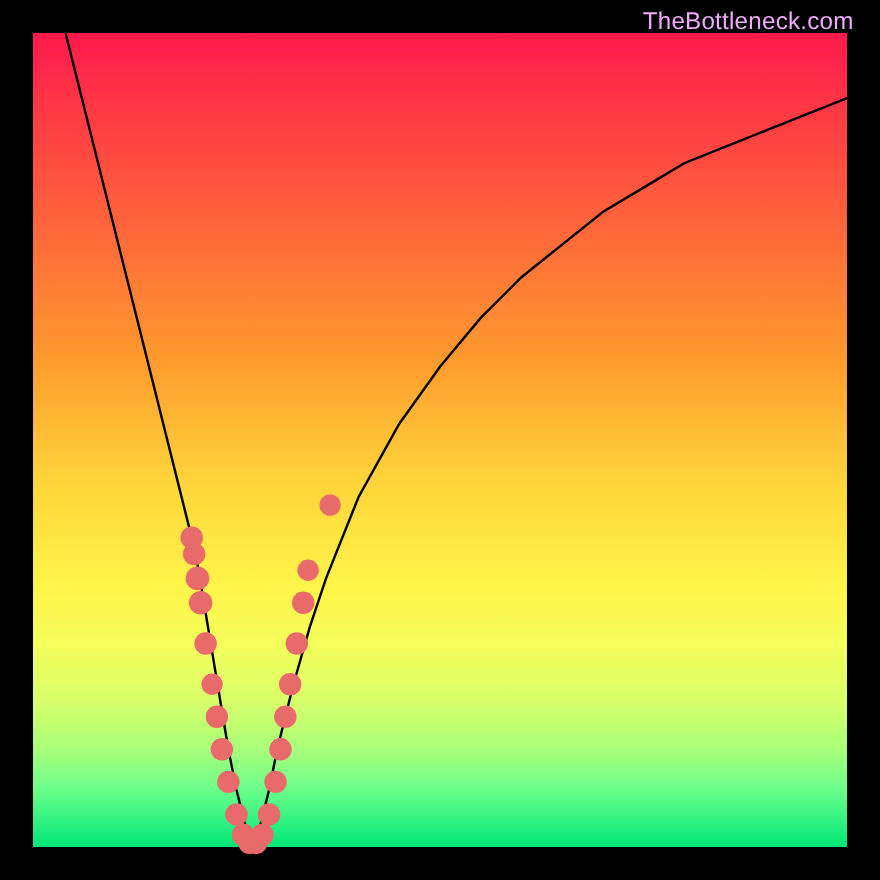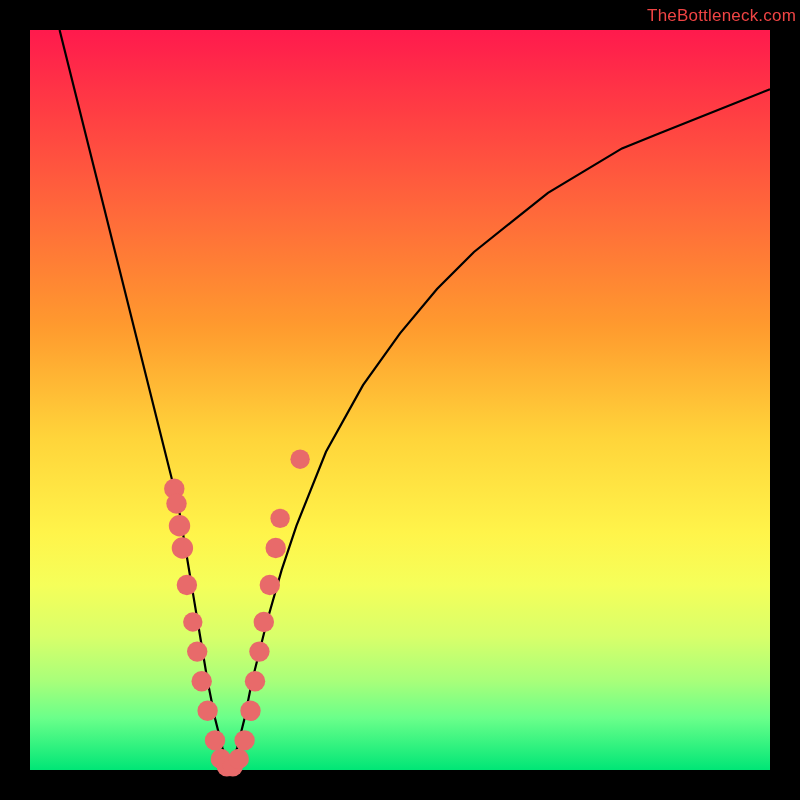--- a/index.html
+++ b/index.html
@@ -34,23 +34,23 @@
       #f5ff5a 75%,
       #d8ff6a 82%,
       #a8ff7a 88%,
       #6aff8a 93%,
       #00e676 100%
     );
   }
   .watermark {
     position: absolute;
     top: 6px;
-    right: 4px;
-    color: #ef4444;
-    font-size: 17px;
+    right: 24px;
+    color: #f0abfc;
+    font-size: 22px;
     letter-spacing: 0.2px;
     user-select: none;
   }
   svg.curve {
     position: absolute;
     left: 0;
     top: 0;
     width: 740px;
     height: 740px;
     overflow: visible;

